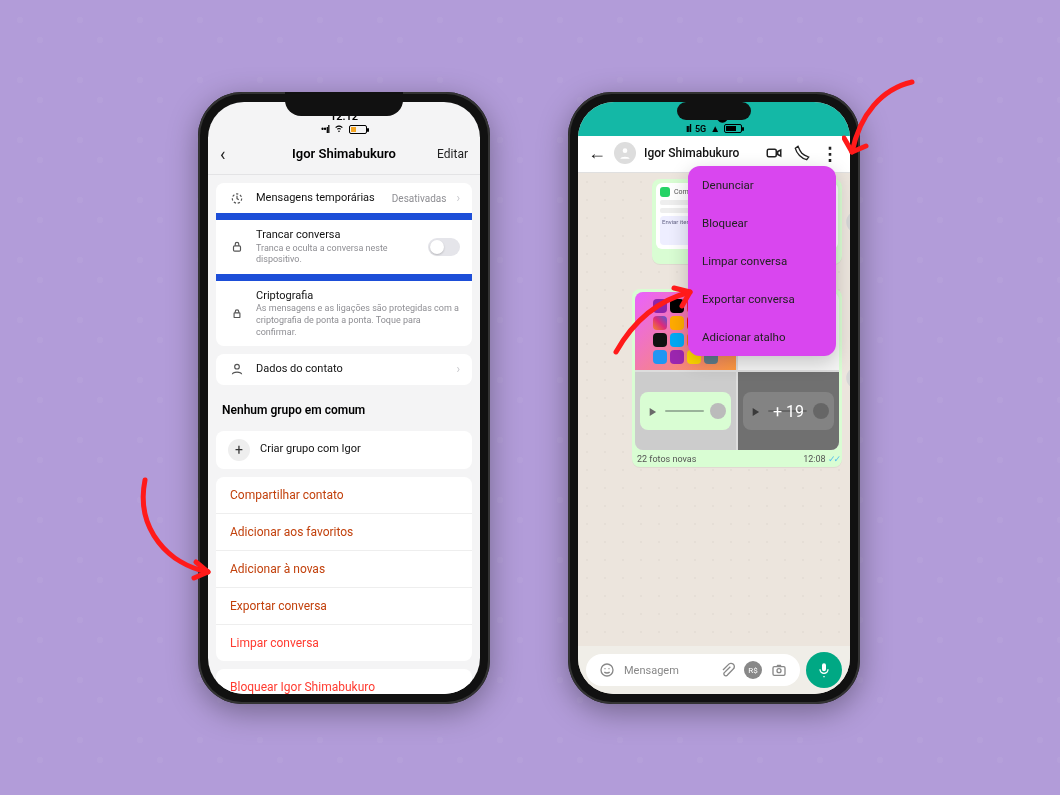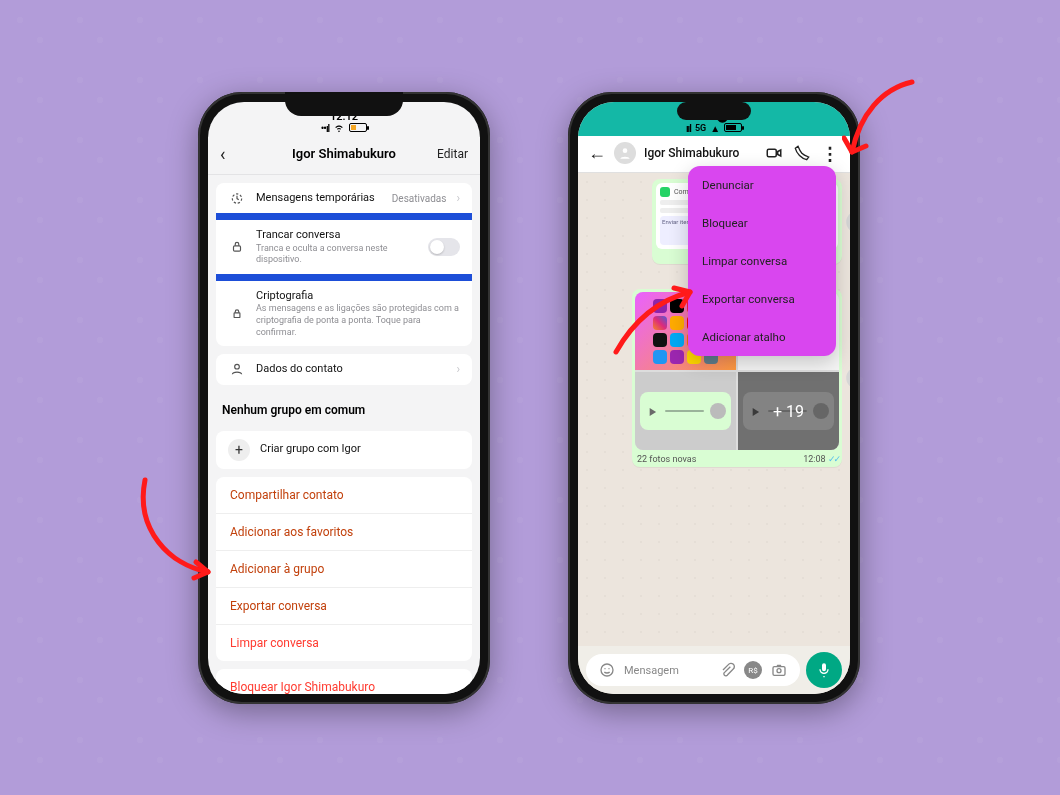--- a/index.html
+++ b/index.html
@@ -42,21 +42,21 @@
     width:118px; height:24px; background:#111; border-radius:0 0 16px 16px; z-index:50;
   }
   .pill{
     position:absolute; top:10px; left:50%; transform:translateX(-50%);
     width:74px; height:18px; background:#111; border-radius:12px; z-index:50;
   }
   .status-bar{
     display:flex; justify-content:space-between; align-items:center;
     padding:8px 14px 2px; font-size:11px; font-weight:600; color:#000;flex-direction:column;
   }
-  .status-right{ display:flex; gap:4px; align-items:flex-start; font-size:10px; }
+  .status-right{ display:flex; gap:4px; align-items:center; font-size:10px; }
   .sig{ letter-spacing:-1px; }
   .battery{
     width:18px; height:9px; border:1px solid #000; border-radius:2px; position:relative;
   }
   .battery::after{ content:""; position:absolute; right:-3px; top:2px; width:2px; height:4px; background:#000; border-radius:1px; }
   .battery-fill{ position:absolute; left:1px; top:1px; bottom:1px; width:30%; background:#f5a623; }
   
   .ios-header{
     display:flex; align-items:center; justify-content:space-between;
     padding:6px 12px 10px; background:#f4f4f5;
@@ -257,21 +257,21 @@
       <div class="card">
         <div class="row">
           <span class="plus-circ">+</span>
           <span class="label">Criar grupo com Igor</span>
         </div>
       </div>
 
       <div class="card">
         <div class="link-row link-green">Compartilhar contato</div>
         <div class="link-row link-green">Adicionar aos favoritos</div>
-        <div class="link-row link-green">Adicionar à grupo</div>
+        <div class="link-row link-green">Adicionar à novas</div>
         <div class="link-row link-green">Exportar conversa</div>
         <div class="link-row link-red">Limpar conversa</div>
       </div>
 
       <div class="card">
         <div class="link-row link-red">Bloquear Igor Shimabukuro</div>
         <div class="link-row link-red">Denunciar Igor Shimabukuro</div>
       </div>
 
     </div>

